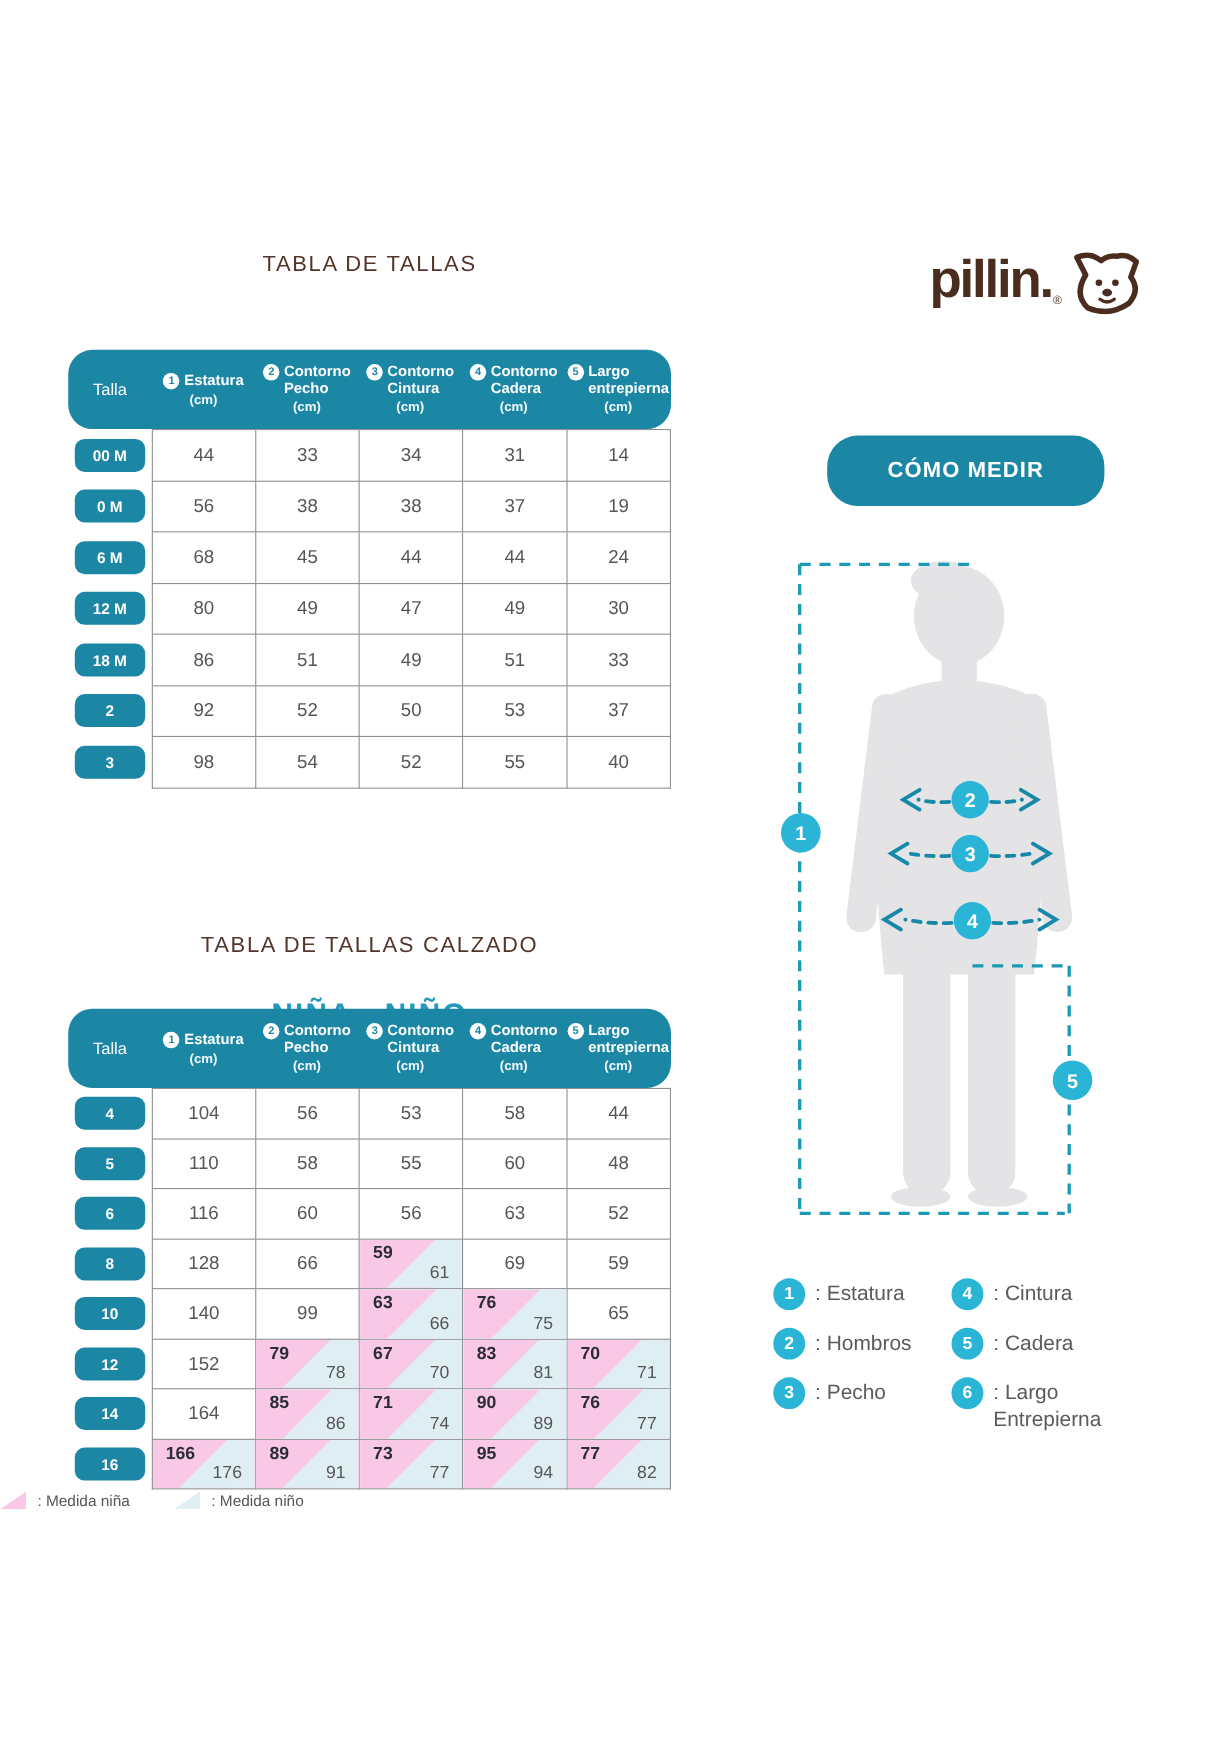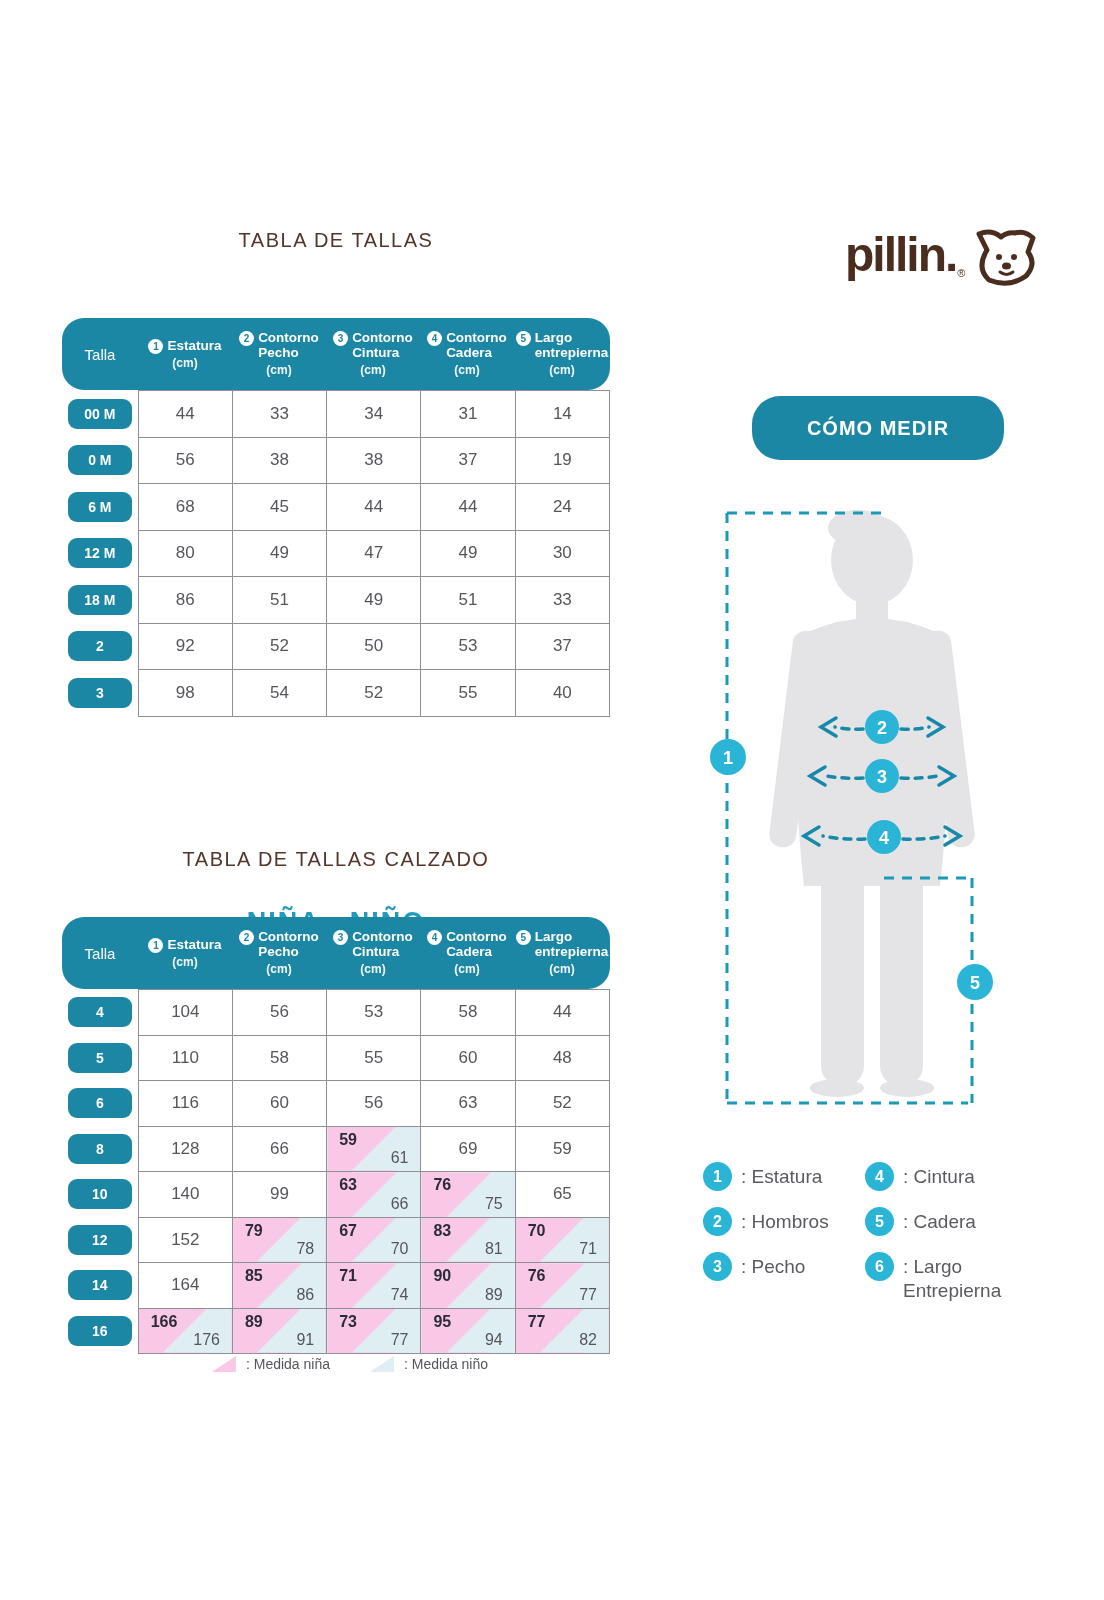--- a/index.html
+++ b/index.html
@@ -71,21 +71,21 @@
     font-weight:bold;font-size:14px;display:flex;align-items:center;justify-content:center;margin:0 auto;
   }
   td.data.split{
     position:relative;
     background:linear-gradient(135deg, var(--pink) 49.6%, var(--pblue) 50.4%);
   }
   .gv{position:absolute;left:12px;top:4px;font-weight:bold;color:var(--cell-dark);font-size:16px;}
   .bv{position:absolute;right:12px;bottom:4px;color:var(--cell-gray);font-size:16px;}
   
   .split-legend{
-    position:absolute;left:0;top:1356px;width:700px;display:flex;justify-content:center;
+    position:absolute;left:0;top:1356px;width:700px;display:flex;justify-content:flex-start;
     align-items:center;gap:10px;font-size:14px;color:var(--cell-gray);
   }
   .sw{width:24px;height:16px;display:inline-block;clip-path:polygon(100% 0,0 100%,100% 100%);}
   .sw-pink{background:var(--pink);}
   .sw-blue{background:var(--pblue);margin-left:30px;}
   
   .como-medir{
     position:absolute;left:752px;top:396px;width:252px;height:64px;background:var(--teal);
     border-radius:28px;color:#fff;display:flex;align-items:center;justify-content:center;
     font-size:20px;font-weight:bold;letter-spacing:1px;

